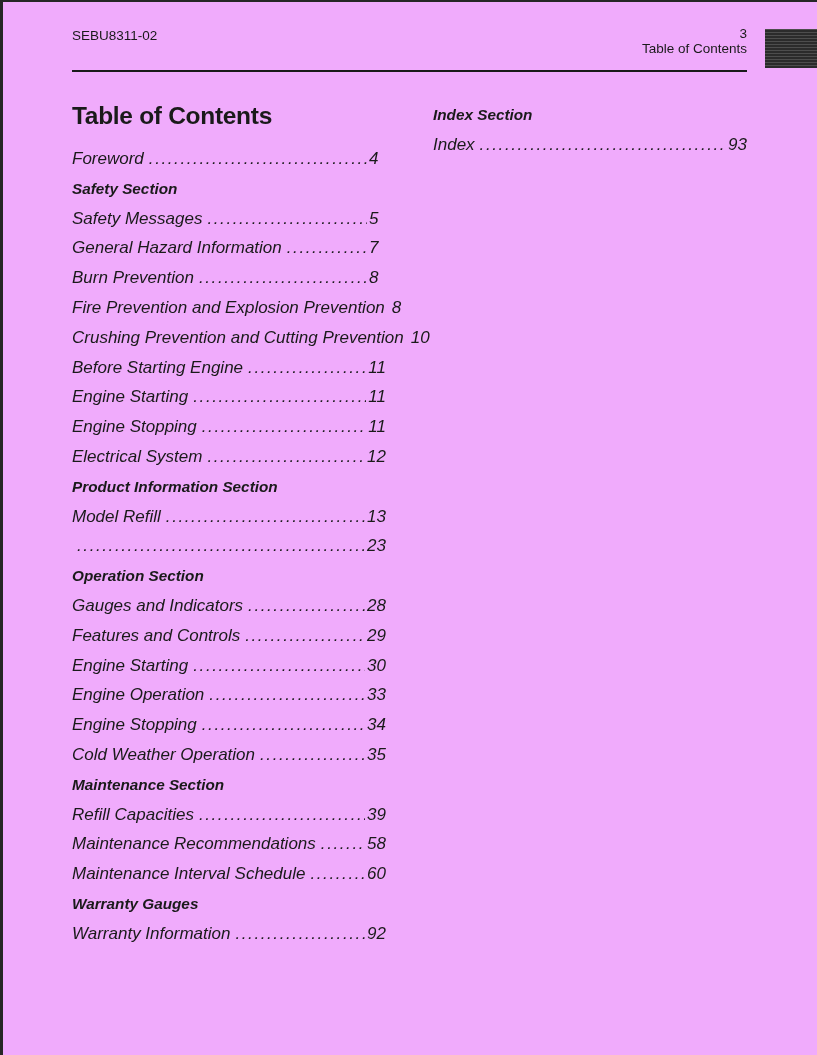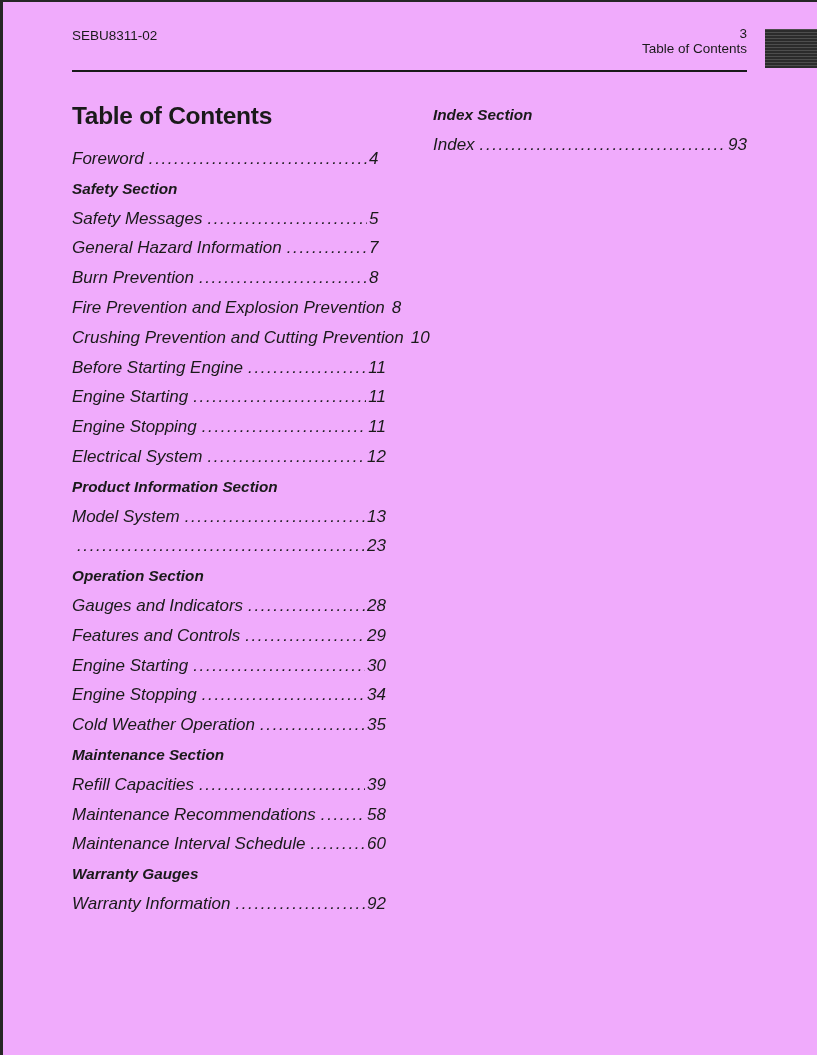--- a/index.html
+++ b/index.html
@@ -187,21 +187,21 @@
 
   <div class="row-entry">
     <span class="label">Electrical System</span>
     <span class="dots"></span>
     <span class="page">12</span>
   </div>
 
   <div class="row-heading">Product Information Section</div>
 
   <div class="row-entry">
-    <span class="label">Model System</span>
+    <span class="label">Model Refill</span>
     <span class="dots"></span>
     <span class="page">13</span>
   </div>
 
   <div class="row-entry">
     <span class="dots"></span>
     <span class="page">23</span>
   </div>
 
   <div class="row-heading">Operation Section</div>
@@ -218,20 +218,25 @@
     <span class="dots"></span>
     <span class="page">29</span>
   </div>
 
   <div class="row-entry">
     <span class="label">Engine Starting</span>
     <span class="dots"></span>
     <span class="page">30</span>
   </div>
 
+  <div class="row-entry">
+    <span class="label">Engine Operation</span>
+    <span class="dots"></span>
+    <span class="page">33</span>
+  </div>
 
   <div class="row-entry">
     <span class="label">Engine Stopping</span>
     <span class="dots"></span>
     <span class="page">34</span>
   </div>
 
   <div class="row-entry">
     <span class="label">Cold Weather Operation</span>
     <span class="dots"></span>

